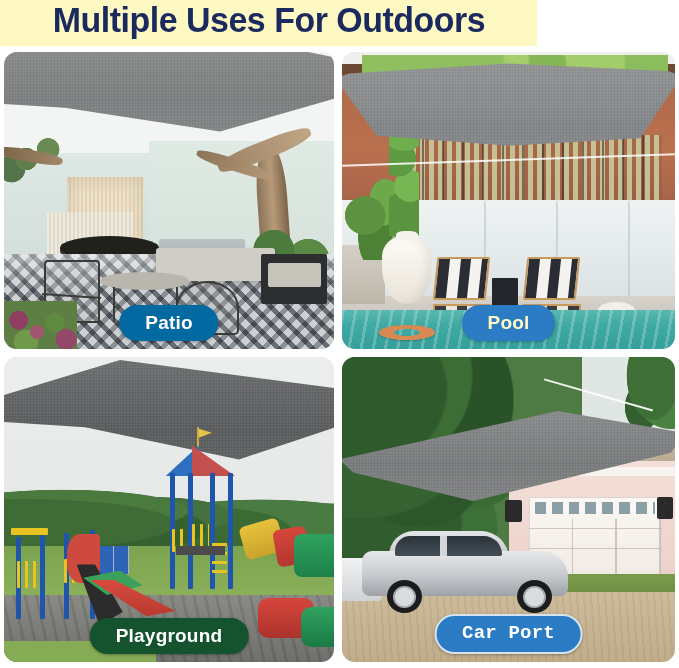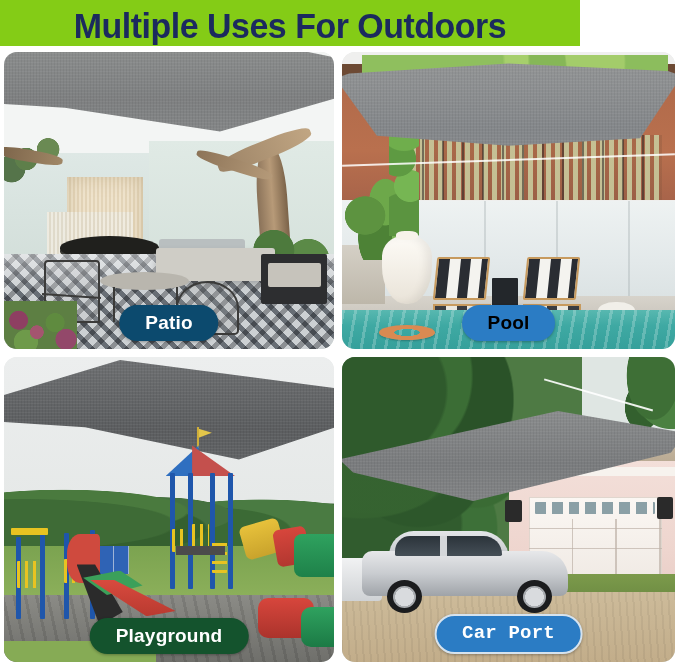--- a/index.html
+++ b/index.html
@@ -5,23 +5,23 @@
 <style>
   html,body{margin:0;padding:0;background:#ffffff;}
   body{
     width:679px;height:668px;overflow:hidden;
     font-family:"Liberation Sans","DejaVu Sans",sans-serif;
     position:relative;
   }
 
   
   .title-bar{
-    height:46px;width:580px;
-    display:flex;align-items:flex-end;justify-content:center;
-    background:#84cc16;
+    height:46px;width:537px;
+    display:flex;align-items:flex-start;justify-content:center;
+    background:#fef9c3;
   }
   .title-text{
     color:#1b2a5e;
     font-size:35px;
     font-weight:bold;
     letter-spacing:-0.5px;
     transform:scaleX(0.97);
     white-space:nowrap;
     font-family:"Liberation Sans","DejaVu Sans",sans-serif;
   }
@@ -598,21 +598,21 @@
       <div class="patio-sofa"></div>
       <div class="patio-armchair"></div>
       <div class="patio-table"></div>
       <div class="patio-table-leg"></div>
       <div class="patio-table-leg2"></div>
       <div class="patio-wirechair"></div>
       <div class="patio-wirechair2"></div>
       <div class="patio-flowers"></div>
       <div class="sail-patio"></div>
       <div class="sail-patio-tex"></div>
-      <div class="pill" style="background: #0c4a6e; color: rgb(255, 255, 255);">Patio</div>
+      <div class="pill" style="background: #0369a1; color: rgb(255, 255, 255);">Patio</div>
     </div>
   </div>
 
   <div class="cell">
     <div class="panel">
       <div class="pool-bg"></div>
       <div class="pool-roofbeam"></div>
       <div class="pool-terracotta"></div>
       <div class="pool-greenery"></div>
       <div class="pool-vines"></div>
@@ -637,21 +637,21 @@
         <div class="leg" style="left:4%"></div>
         <div class="leg" style="right:4%"></div>
       </div>
       <div class="pool-towel"></div>
       <div class="pool-water"></div>
       <div class="pool-ripple"></div>
       <div class="pool-ring"></div>
       <div class="sail-pool"></div>
       <div class="sail-pool-tex"></div>
       <div class="pool-rope"></div>
-      <div class="pill" style="background: rgb(43, 124, 196); color: #000000;">Pool</div>
+      <div class="pill" style="background: rgb(43, 124, 196); color: #fef9c3;">Pool</div>
     </div>
   </div>
 
   <div class="cell">
     <div class="panel">
       <div class="pg-sky"></div>
       <div class="pg-trees"></div>
       <div class="pg-grass"></div>
       <div class="pg-ground"></div>
       <div class="pg-ground-tex"></div>

